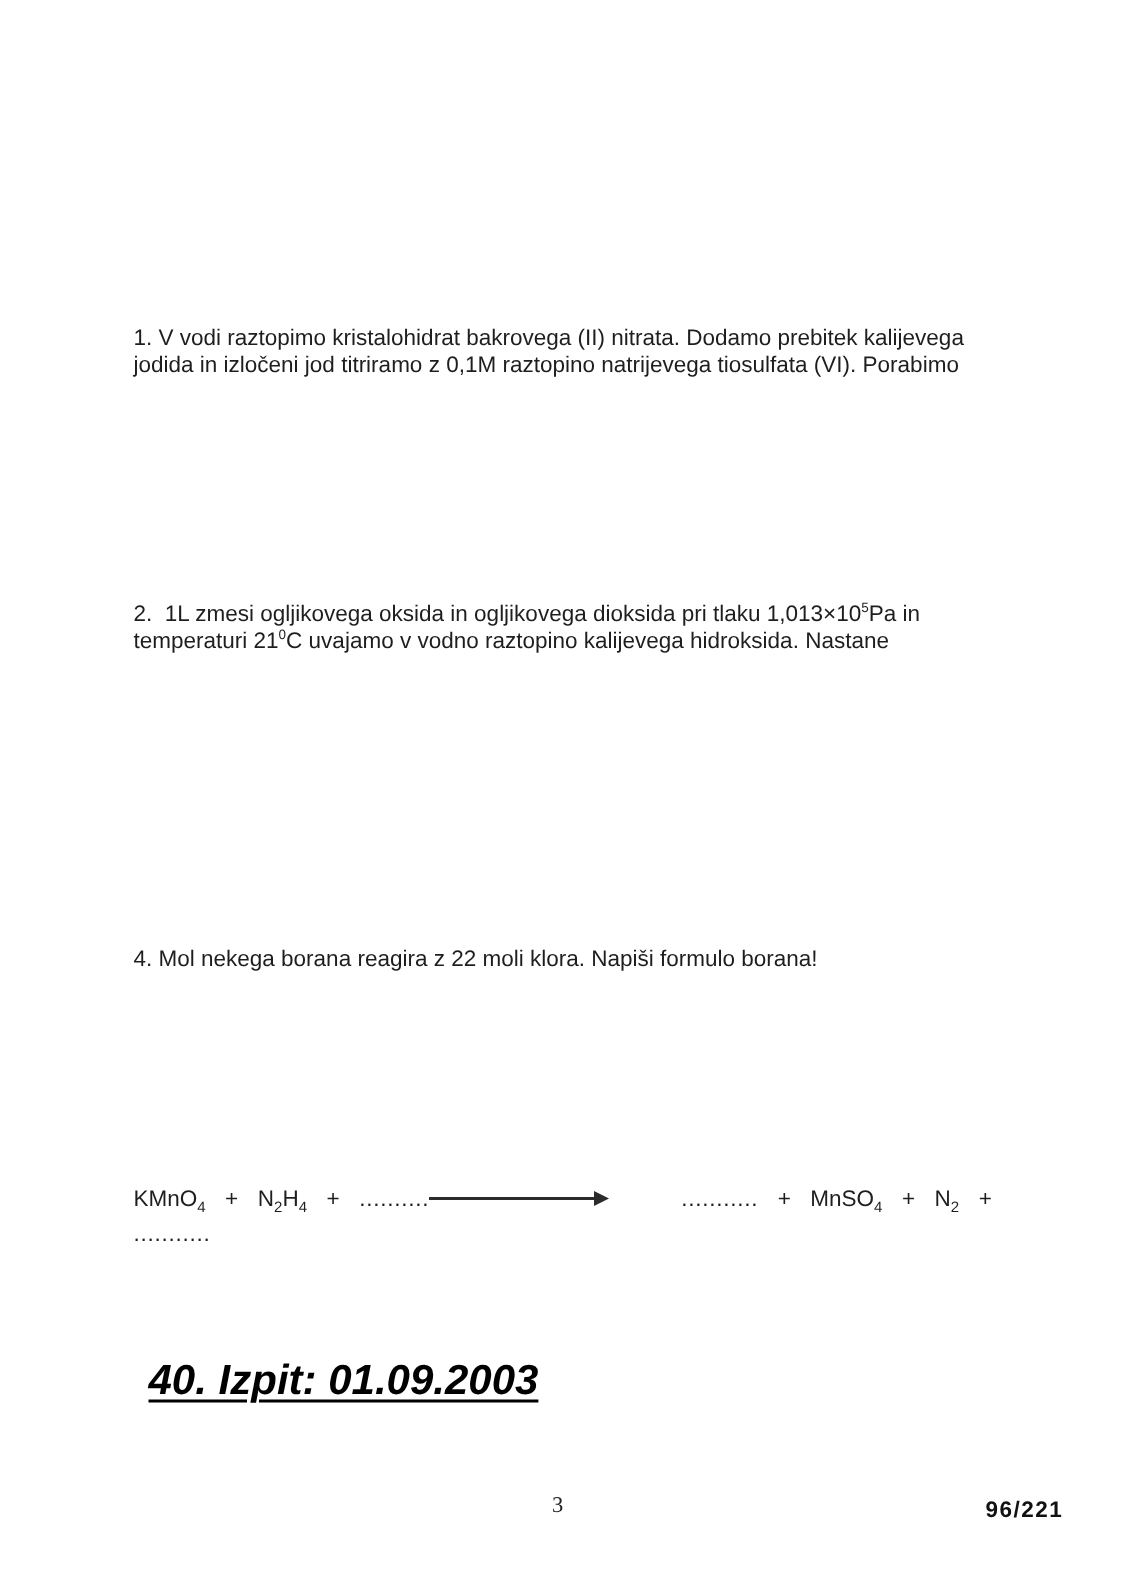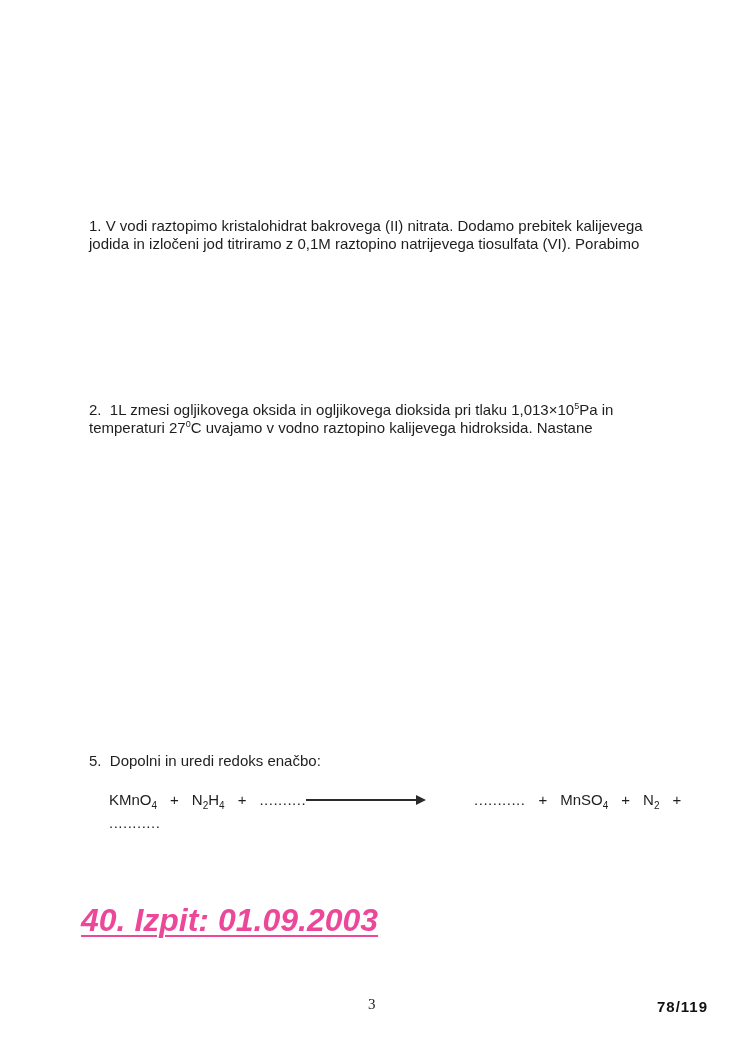--- a/index.html
+++ b/index.html
@@ -14,21 +14,21 @@
     line-height: 18px;
     color: #1e1e1e;
     overflow: hidden;
   }
   .block { position: absolute; left: 89px; }
   .line { white-space: pre; }
   sup.sci { font-size: 9px; vertical-align: super; line-height: 0; }
   sub.chem { font-size: 10px; vertical-align: sub; line-height: 0; }
 
   
-  .eq-line { position: absolute; left: 89px; white-space: nowrap; margin-left: 20px; }
+  .eq-line { position: absolute; left: 89px; white-space: nowrap; }
   .eq-line .plus { display: inline-block; margin: 0 13px; }
   .eq-line .frm { display: inline-block; }
   .eq-line .dots { display: inline-block; letter-spacing: 0.5px; }
   .eq-line .arrow {
     display: inline-block;
     position: relative;
     width: 118px;
     height: 2px;
     background: #2b2b2b;
     vertical-align: 4px;
@@ -41,27 +41,27 @@
     width: 0; height: 0;
     border-top: 5px solid transparent;
     border-bottom: 5px solid transparent;
     border-left: 10px solid #2b2b2b;
   }
   .eq-line .gap { display: inline-block; width: 50px; }
 
   
   .exam-heading {
     position: absolute;
-    left: 81px;
+    left: 99px;
     top: 904px;
-    font-size: 32px;
+    font-size: 28px;
     line-height: 32px;
     font-weight: bold;
     font-style: italic;
-    color: #ec4899;
+    color: #000000;
     text-decoration: underline;
     text-decoration-thickness: 2px;
     text-underline-offset: 4px;
     white-space: pre;
   }
 
   
   .footer-page {
     position: absolute;
     left: 368px;
@@ -85,35 +85,35 @@
 
 <div class="page">
 
   <div class="block" style="top:217px;">
     <div class="line">1. V vodi raztopimo kristalohidrat bakrovega (II) nitrata. Dodamo prebitek kalijevega</div>
     <div class="line">jodida in izločeni jod titriramo z 0,1M raztopino natrijevega tiosulfata (VI). Porabimo</div>
   </div>
 
   <div class="block" style="top:369px;margin-top:32px;">
     <div class="line"><span>2.  1L zmesi ogljikovega oksida in ogljikovega dioksida pri tlaku 1,013×10</span><sup class="sci">5</sup><span>Pa in</span></div>
-    <div class="line"><span>temperaturi 27</span><sup class="sci">0</sup><span>C uvajamo v vodno raztopino kalijevega hidroksida. Nastane</span></div>
+    <div class="line"><span>temperaturi 21</span><sup class="sci">0</sup><span>C uvajamo v vodno raztopino kalijevega hidroksida. Nastane</span></div>
   </div>
 
 
+  <div class="block" style="top:631px;">
+    <div class="line">4. Mol nekega borana reagira z 22 moli klora. Napiši formulo borana!</div>
+  </div>
 
-  <div class="block" style="top:752px;">
-    <div class="line">5.  Dopolni in uredi redoks enačbo:</div>
-  </div>
 
   <div class="eq-line" style="top:791px;">
     <span class="frm"><span>KMnO</span><sub class="chem">4</sub></span><span class="plus">+</span><span class="frm"><span>N</span><sub class="chem">2</sub><span>H</span><sub class="chem">4</sub></span><span class="plus">+</span><span class="dots">..........</span><span class="arrow"></span><span class="gap"></span><span class="dots">...........</span><span class="plus">+</span><span class="frm"><span>MnSO</span><sub class="chem">4</sub></span><span class="plus">+</span><span class="frm"><span>N</span><sub class="chem">2</sub></span><span class="plus">+</span>
   </div>
 
   <div class="eq-line" style="top:814px;">
     <span class="dots">...........</span>
   </div>
 
   <div class="exam-heading">40. Izpit: 01.09.2003</div>
 
   <div class="footer-page">3</div>
-  <div class="footer-ref">78/119</div>
+  <div class="footer-ref">96/221</div>
 
 </div>
 
 </body></html>

